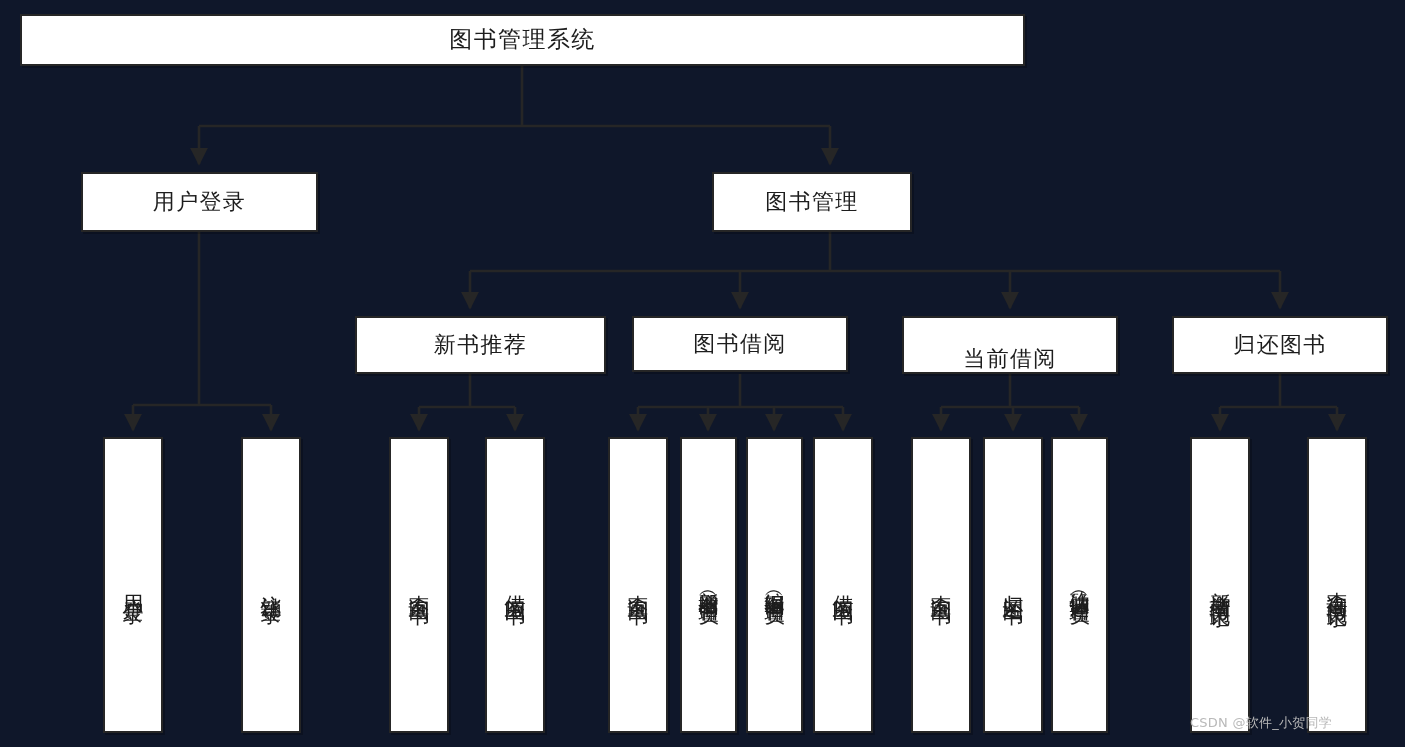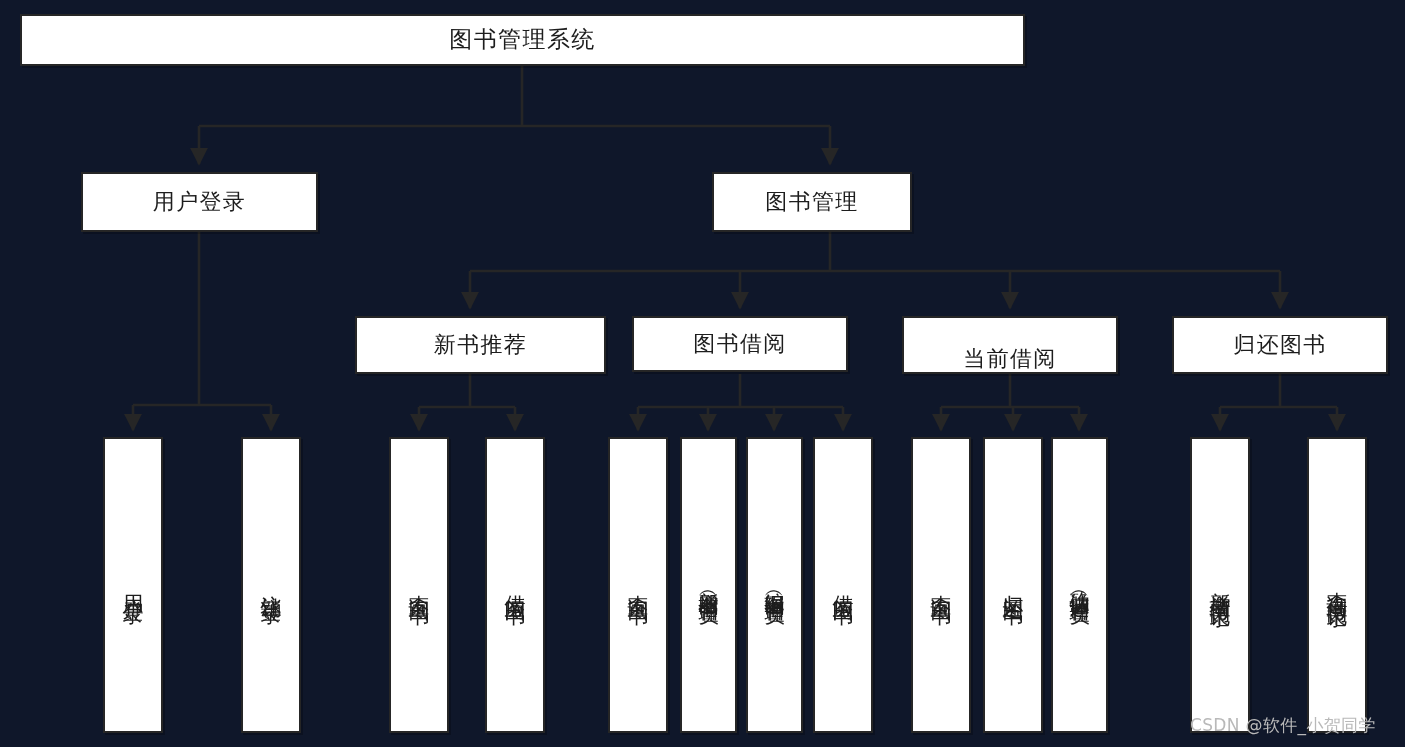--- a/index.html
+++ b/index.html
@@ -59,21 +59,21 @@
     letter-spacing:0.16em;
     white-space:normal;
     max-height:100%;
   }
   .node.vert.narrow .label{ font-size:20px; letter-spacing:0.10em; }
   
   #watermark{
     position:absolute;
     left:1190px;
     top:714px;
-    font-size:17px;
+    font-size:13px;
     color:#b9b9b9;
     letter-spacing:0.02em;
     white-space:nowrap;
     user-select:none;
   }
 </style>
 </head>
 <body>
 
 <div id="canvas">

